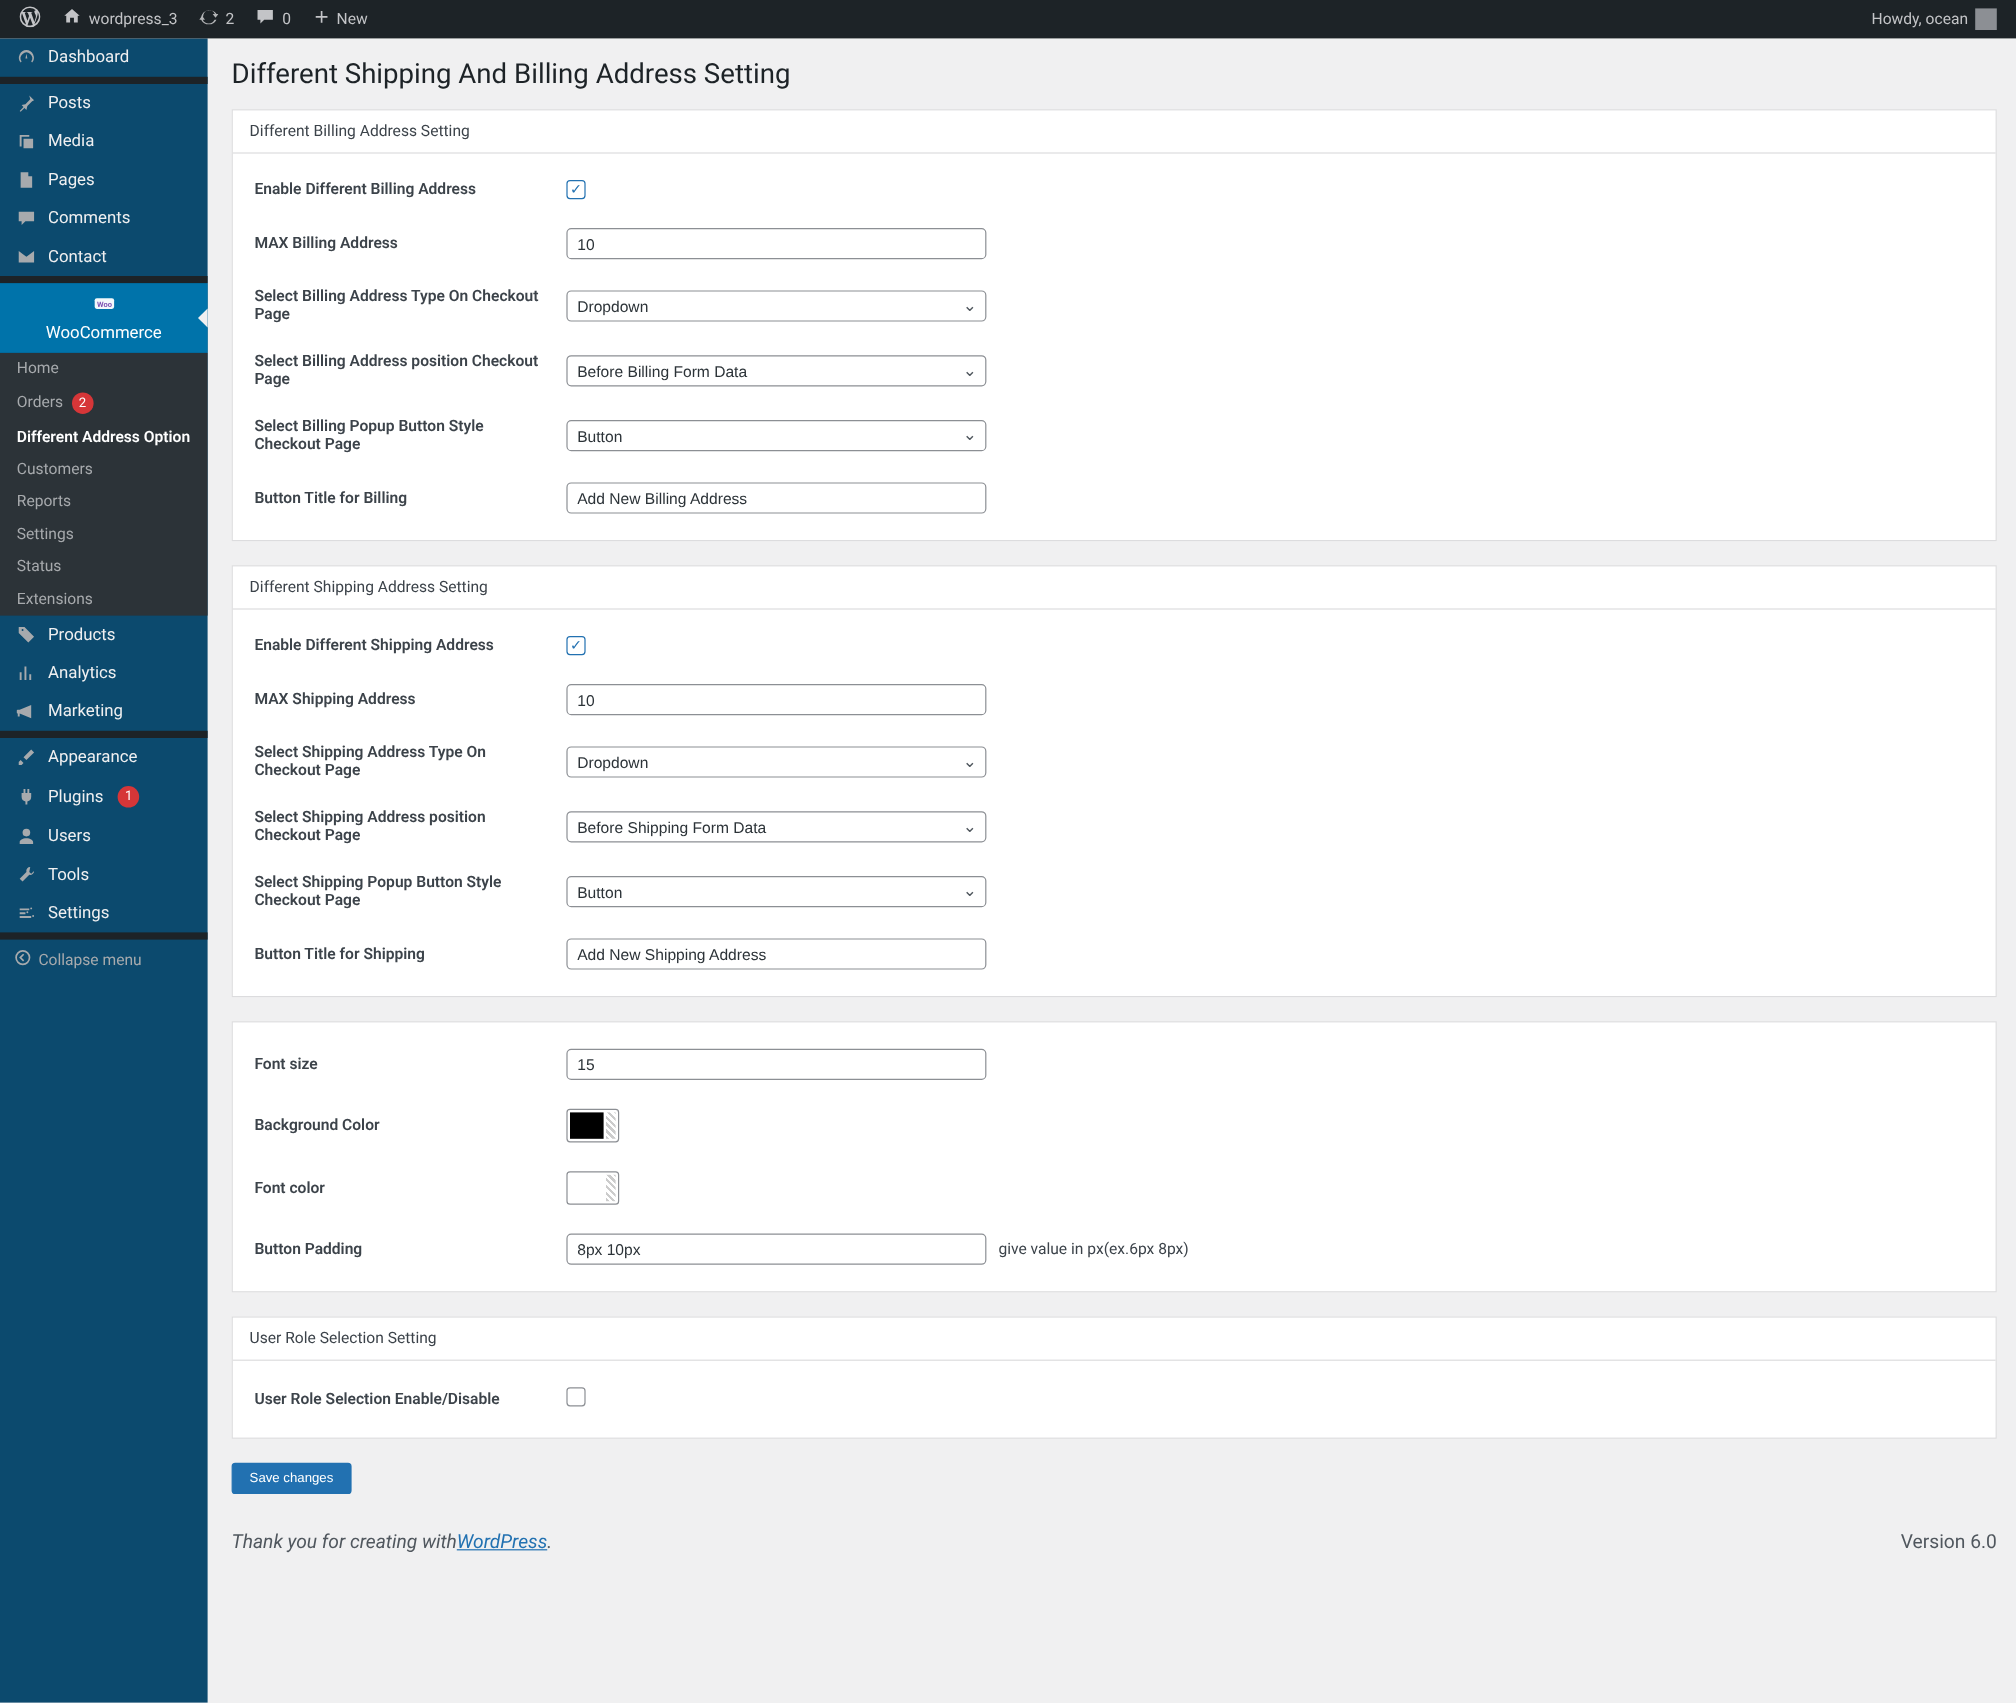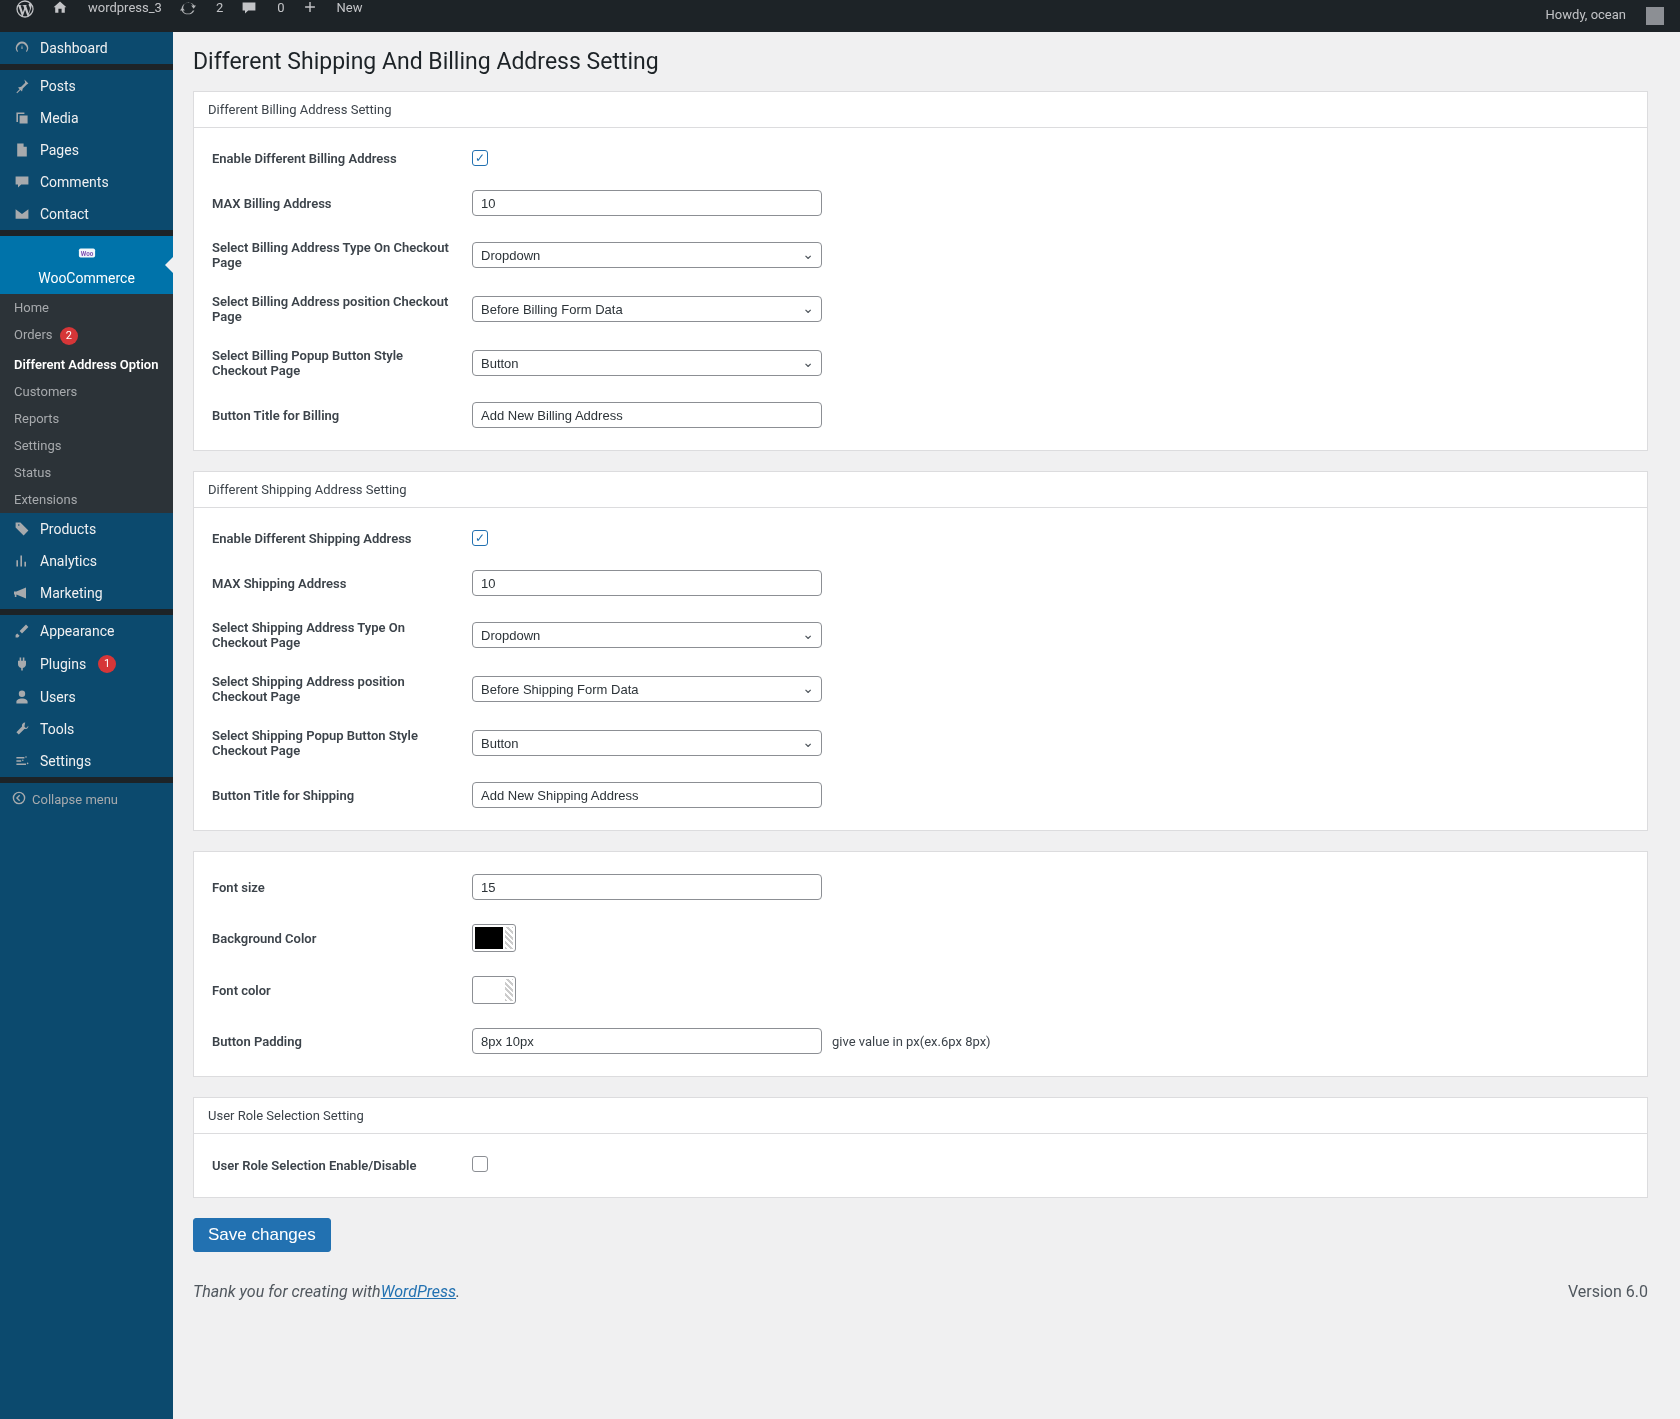--- a/index.html
+++ b/index.html
@@ -16,22 +16,22 @@
   height: 32px;
   width: 100%;
   display: flex;
   align-items: center;
   padding: 0 8px;
   font-size: 13px;
   position: relative;
 }
 .adminbar-left { display:flex; align-items:center; gap:2px; height:100%; }
 .adminbar-item {
-  display: flex; align-items: flex-start; height:100%;
-  padding: 0 8px; color:#c3c4c7; cursor:pointer; gap:20px;
+  display: flex; align-items: center; height:100%;
+  padding: 0 8px; color:#c3c4c7; cursor:pointer; gap:6px;
 }
 .adminbar-right { margin-left:auto; display:flex; align-items:center; gap:8px; padding-right:4px; }
 .avatar { width:18px; height:18px; background:#8c8f94; }
 
 
 .wrap { display:flex; min-height: calc(100vh - 32px); }
 .sidebar {
   width: 173px; background:#0c4a6e; color:#f0f0f1; font-size:14px;
 }
 .menu-item {
@@ -55,21 +55,21 @@
 .badge-orange {
   display:inline-block; background:#d63638; color:#fff; border-radius:9px;
   font-size:11px; min-width:18px; height:18px; line-height:18px; text-align:center; padding:0 5px; margin-left:4px;
 }
 .menu-sep { height:6px; background:#1d2327; }
 .collapse {
   display:flex; align-items:center; gap:6px; padding:8px 12px; color:#a7aaad; cursor:pointer; font-size:13px;
 }
 
 
-.content { flex:1; padding:12px 32px 40px 20px; }
+.content { flex:1; padding:12px 16px 40px 20px; }
 h1.page-title { font-size:23px; font-weight:400; color:#1d2327; margin:4px 0 16px; }
 
 .panel {
   background:#fff; border:1px solid #dcdcde; margin-bottom:20px;
 }
 .panel-header {
   padding:10px 14px; border-bottom:1px solid #dcdcde; font-weight:400; font-size:13px;
 }
 .panel-body { padding:10px 18px 10px 18px; }
 .form-row { display:flex; align-items:center; padding:12px 0; }
@@ -95,21 +95,21 @@
 .checkbox.checked::after{ content:"✓"; color:#2271b1; font-size:12px; line-height:1; }
 
 .color-swatch {
   width:44px; height:28px; border:1px solid #8c8f94; border-radius:3px; display:flex; align-items:center; justify-content:flex-end;
   padding:2px; cursor:pointer; position:relative;
 }
 .color-swatch .inner { width:28px; height:22px; }
 .color-swatch .handle { width:8px; height:22px; background:repeating-linear-gradient(45deg,#ccc,#ccc 2px,#fff 2px,#fff 4px); margin-left:2px; }
 
 .button-primary {
-  background:#2271b1; border:1px solid #2271b1; color:#fff; padding:6px 14px; border-radius:3px; cursor:pointer; font-size:17px;
+  background:#2271b1; border:1px solid #2271b1; color:#fff; padding:6px 14px; border-radius:3px; cursor:pointer; font-size:11px;
 }
 .footer-note { margin-top:30px; font-style:italic; color:#50575e; font-size:16px; display:flex;align-items:flex-end; }
 .footer-note a { color:#2271b1; text-decoration:underline; cursor:pointer; font-style:italic; }
 .version { margin-left:auto; font-style:normal; }
 </style>
 </head>
 <body>
 
 <div class="adminbar">
   <div class="adminbar-left">

